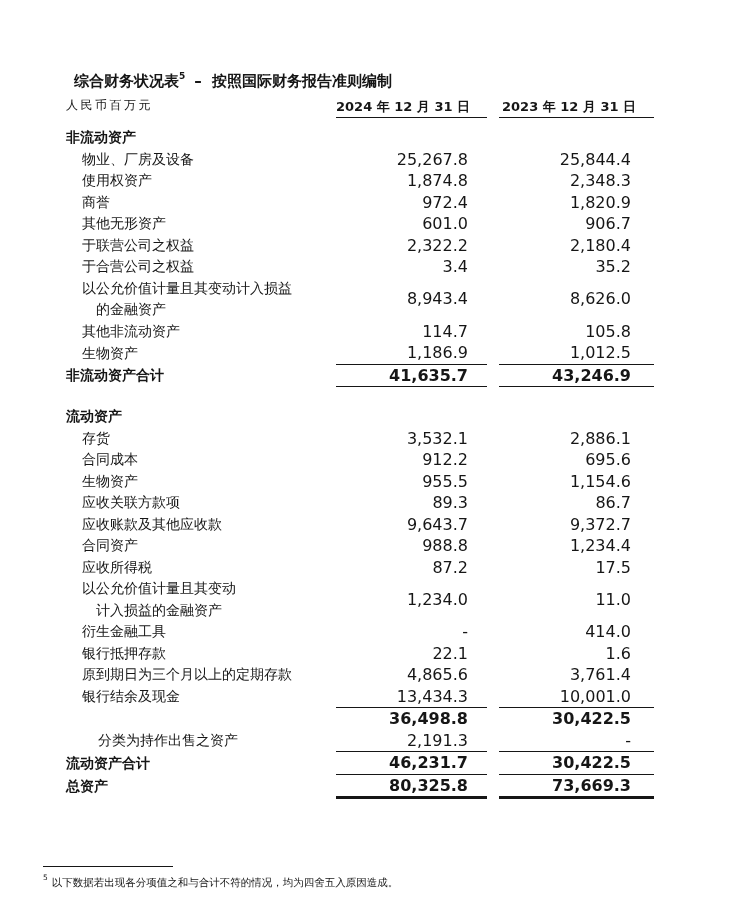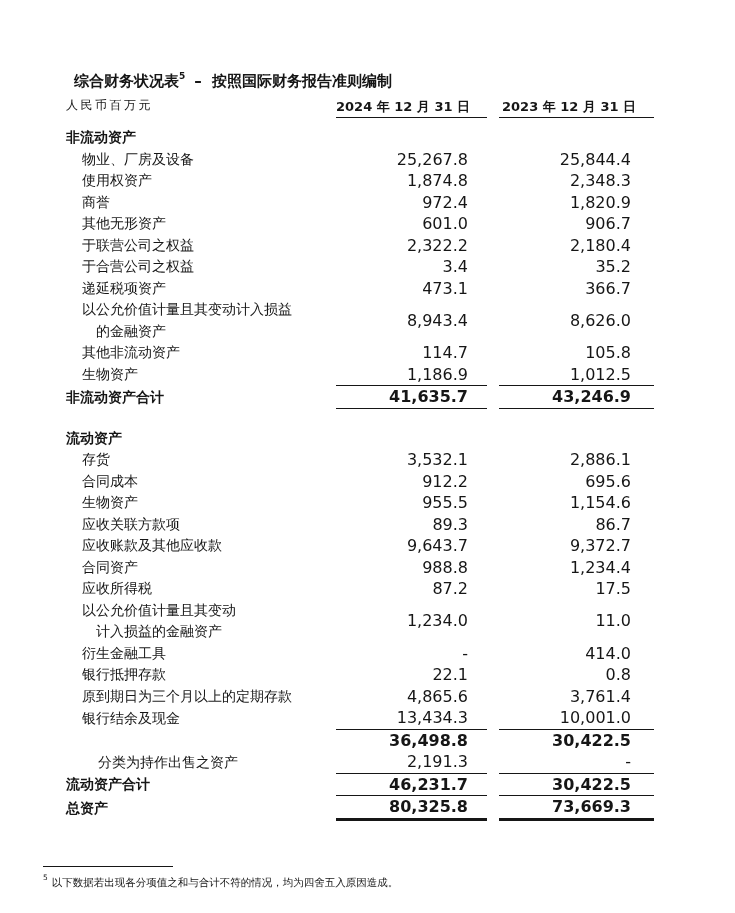--- a/index.html
+++ b/index.html
@@ -128,26 +128,20 @@
           <td class="v v1">2,322.2</td>
           <td class="gap"></td>
           <td class="v v2">2,180.4</td>
         </tr>
         <tr class="item">
           <td class="lab">于合营公司之权益</td>
           <td class="v v1">3.4</td>
           <td class="gap"></td>
           <td class="v v2">35.2</td>
         </tr>
-        <tr class="item">
-          <td class="lab">递延税项资产</td>
-          <td class="v v1">473.1</td>
-          <td class="gap"></td>
-          <td class="v v2">366.7</td>
-        </tr>
         <tr class="item2">
           <td class="lab">
             <div>以公允价值计量且其变动计入损益</div>
             <div class="l2">的金融资产</div>
           </td>
           <td class="v v1">8,943.4</td>
           <td class="gap"></td>
           <td class="v v2">8,626.0</td>
         </tr>
         <tr class="item">
@@ -231,21 +225,21 @@
         <tr class="item">
           <td class="lab">衍生金融工具</td>
           <td class="v v1">-</td>
           <td class="gap"></td>
           <td class="v v2">414.0</td>
         </tr>
         <tr class="item">
           <td class="lab">银行抵押存款</td>
           <td class="v v1">22.1</td>
           <td class="gap"></td>
-          <td class="v v2">0.8</td>
+          <td class="v v2">1.6</td>
         </tr>
         <tr class="item">
           <td class="lab">原到期日为三个月以上的定期存款</td>
           <td class="v v1">4,865.6</td>
           <td class="gap"></td>
           <td class="v v2">3,761.4</td>
         </tr>
         <tr class="item rb">
           <td class="lab">银行结余及现金</td>
           <td class="v v1">13,434.3</td>

